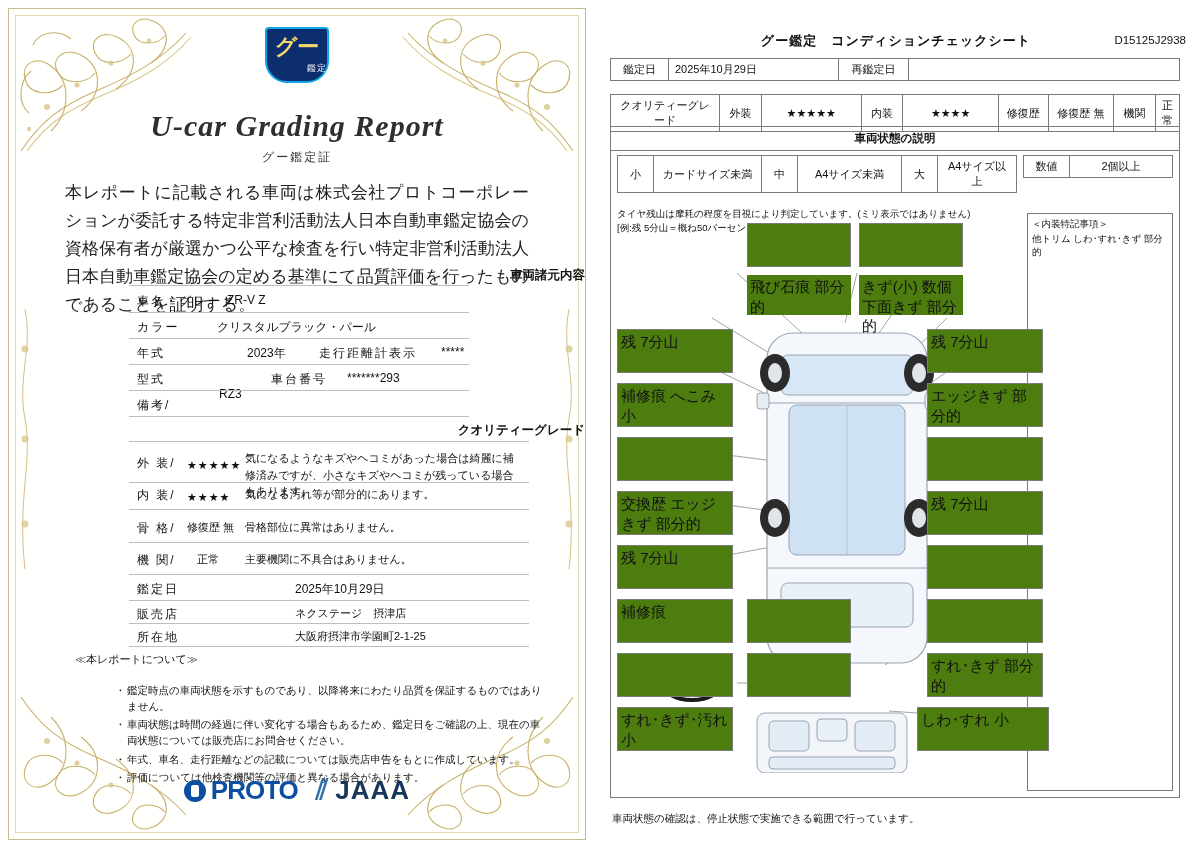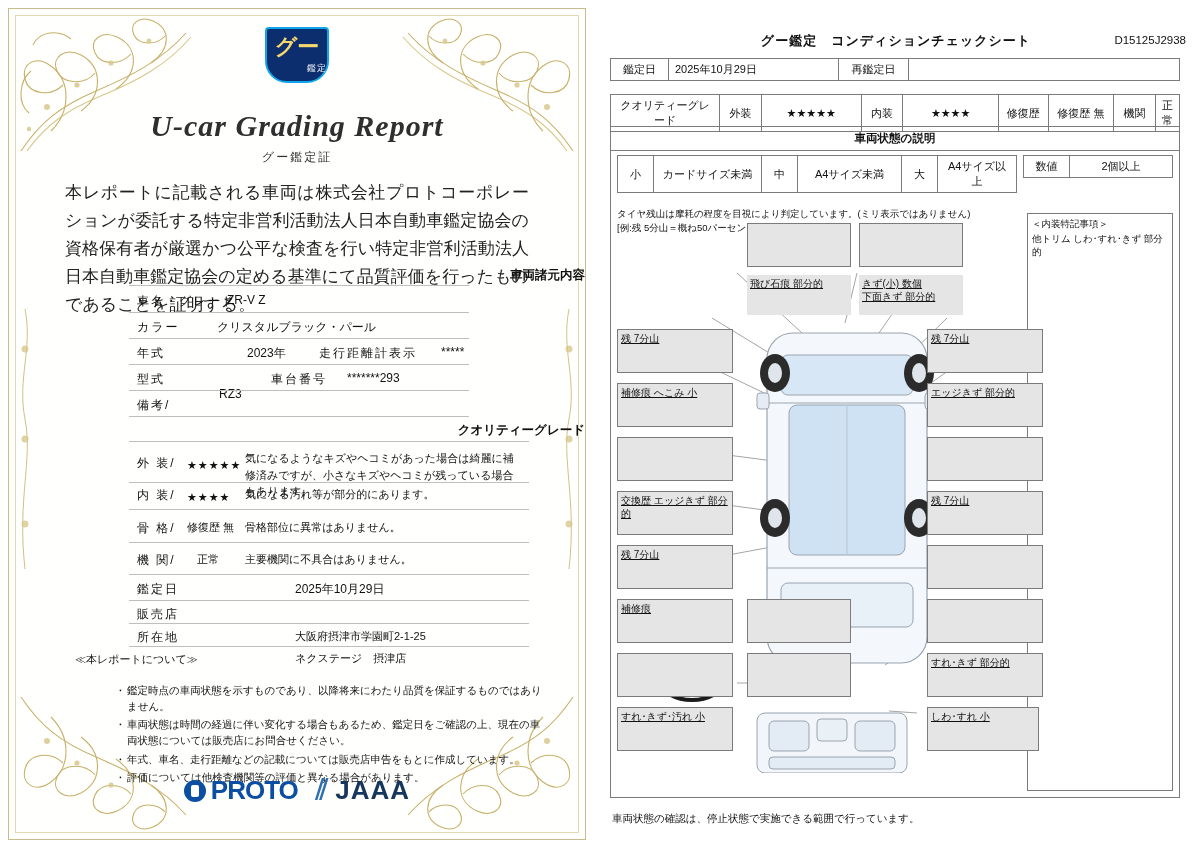--- a/index.html
+++ b/index.html
@@ -149,22 +149,22 @@
     font-size:9.5px; line-height:1.45; color:#111;margin-top:22px;
   }
   .rightcol {
     position:absolute; right:6px; top:86px; width:146px; bottom:6px;
     border:1px solid #7b7b7b;
   }
   .rightcol .hd { font-size:9.5px; padding:4px 4px 0 4px; }
   .rightcol .bd { font-size:9.5px; padding:2px 4px; }
 
   .cell {
-    position:absolute; border:1px solid #7b7b7b; background:#e5e5e5;
-    font-size:10px; line-height:1.3; padding:2px 3px;text-decoration:underline;
+    position:absolute; border:1px solid #7b7b7b; background:#4d7c0f;
+    font-size:15px; line-height:1.3; padding:2px 3px;
   }
   .diagram { position:absolute; left:6px; top:86px; width:430px; bottom:6px; }
   .footnote {
     position:absolute; left:12px; bottom:14px; font-size:10.5px;
   }
 </style>
 </head>
 <body>
 
 <div class="page">
@@ -325,21 +325,21 @@
     <div class="row-label" style="left:128px; top:543px;">機 関/</div>
     <div class="row-value" style="left:188px; top:543px; font-size:11px;">正常</div>
     <div class="row-value" style="left:236px; top:543px; font-size:11px;">主要機関に不具合はありません。</div>
     <div class="hr" style="left:120px; width:400px; top:565px;"></div>
 
     <div class="row-label" style="left:128px; top:572px;">鑑定日</div>
     <div class="row-value" style="left:286px; top:572px;">2025年10月29日</div>
     <div class="hr" style="left:120px; width:400px; top:591px;"></div>
 
     <div class="row-label" style="left:128px; top:597px;">販売店</div>
-    <div class="row-value" style="left:286px; top:597px; font-size:11px;margin-top:45px;">ネクステージ　摂津店</div>
+    <div class="row-value" style="left:286px; top:597px; font-size:11px;">ネクステージ　摂津店</div>
     <div class="hr" style="left:120px; width:400px; top:614px;"></div>
 
     <div class="row-label" style="left:128px; top:620px;">所在地</div>
     <div class="row-value" style="left:286px; top:620px; font-size:11px;">大阪府摂津市学園町2-1-25</div>
     <div class="hr" style="left:120px; width:400px; top:637px;"></div>
 
     <div class="note-head" style="left:66px; top:643px;">≪本レポートについて≫</div>
     <ul class="note-list" style="top:662px;">
       <li>鑑定時点の車両状態を示すものであり、以降将来にわたり品質を保証するものではありません。</li>
       <li>車両状態は時間の経過に伴い変化する場合もあるため、鑑定日をご確認の上、現在の車両状態については販売店にお問合せください。</li>
@@ -499,21 +499,21 @@
         <div class="cell" style="left:130px; top:386px; width:104px; height:44px;"></div>
         <div class="cell" style="left:130px; top:440px; width:104px; height:44px;"></div>
 
         <div class="cell" style="left:310px; top:116px; width:116px; height:44px;">残 7分山</div>
         <div class="cell" style="left:310px; top:170px; width:116px; height:44px;">エッジきず 部分的</div>
         <div class="cell" style="left:310px; top:224px; width:116px; height:44px;"></div>
         <div class="cell" style="left:310px; top:278px; width:116px; height:44px;">残 7分山</div>
         <div class="cell" style="left:310px; top:332px; width:116px; height:44px;"></div>
         <div class="cell" style="left:310px; top:386px; width:116px; height:44px;"></div>
         <div class="cell" style="left:310px; top:440px; width:116px; height:44px;">すれ･きず 部分的</div>
-        <div class="cell" style="left:310px; top:494px; width:112px; height:44px;">しわ･すれ 小</div>
+        <div class="cell" style="left:300px; top:494px; width:132px; height:44px;">しわ･すれ 小</div>
 
         <div class="cell" style="left:130px; top:62px; width:104px; height:40px; border:none;">飛び石痕 部分的</div>
         <div class="cell" style="left:242px; top:62px; width:104px; height:40px; border:none; white-space:pre-line;">きず(小) 数個
 下面きず 部分的</div>
       </div>
     </div>
 
     <div class="footnote">車両状態の確認は、停止状態で実施できる範囲で行っています。</div>
   </div>
 </div>

